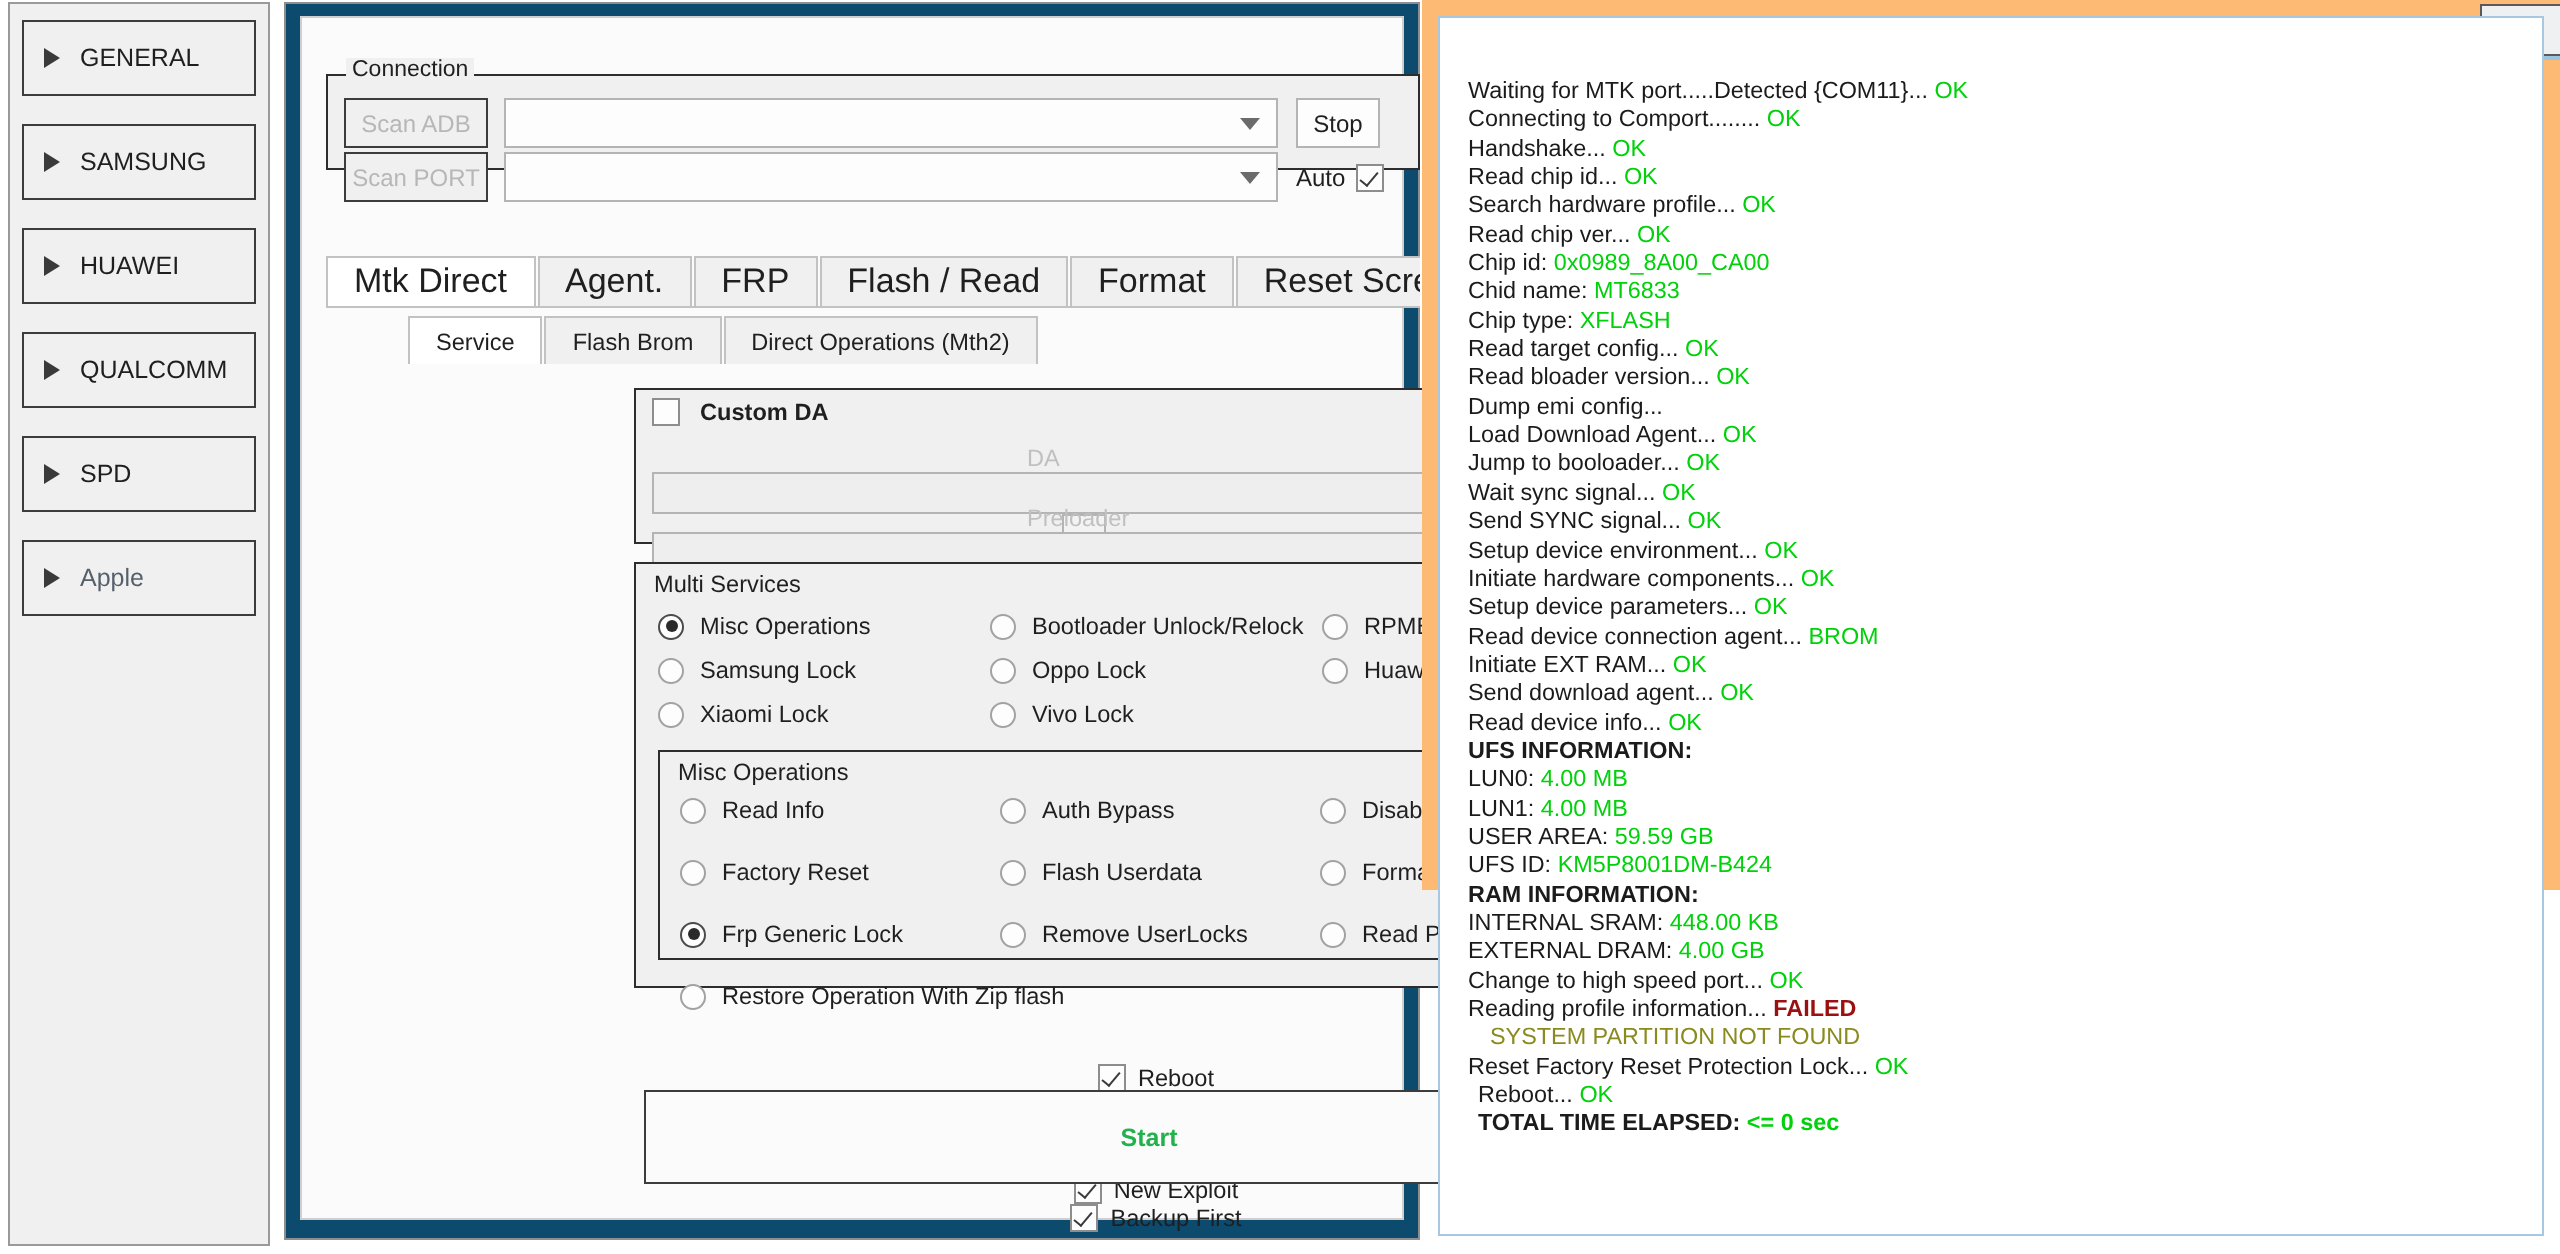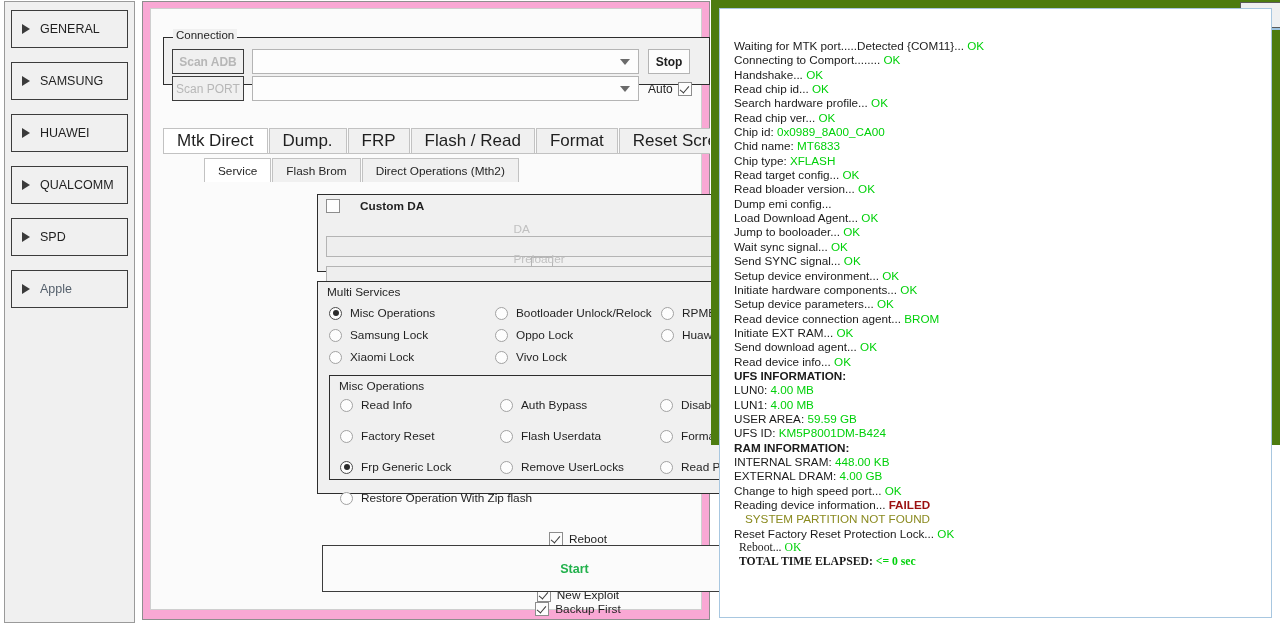--- a/index.html
+++ b/index.html
@@ -52,21 +52,21 @@
     border-left: 8px solid #3a3a3a;
     margin-right: 10px;
     flex: none;
   }
 
   
   .center {
     position: absolute;
     left: 142px; top: 1px;
     width: 568px; height: 619px;
-    background: #f9a8d4;
+    background: #0c4a6e;
     border: 1px solid #8e8e8e;
     box-sizing: border-box;
   }
   .center-inner {
     position: absolute;
     left: 7px; top: 6px;
     width: 552px; height: 602px;
     background: #fbfbfb;
     border: 1px solid #cfcfcf;
     box-sizing: border-box;
@@ -81,21 +81,21 @@
   }
 
   
   .connection {
     position: absolute;
     left: 12px; top: 28px;
     width: 547px; height: 48px;
   }
   .conn-title { position:absolute; top:-9px; left:9px; font-size:11.5px; color:#1f1f1f; background:#f0f0f0; padding:0 3px; }
   .conn-row { position:absolute; left:8px; display:flex; align-items:center; }
-  .conn-row.r1 { top: 11px; font-weight: bold; }
+  .conn-row.r1 { top: 11px; }
   .conn-row.r2 { top: 38px; }
   .btn-scan {
     width: 72px; height: 25px;
     background: #f0f0f0;
     border: 1.6px solid #3c3c3c;
     box-sizing: border-box;
     font-size: 12px;
     color: #b7b7b7;
     display: flex; align-items: center; justify-content: center;
     cursor: default;
@@ -202,21 +202,21 @@
   .subtab.active { background: #ffffff; }
 
   
   .dabox {
     position: absolute;
     left: 166px; top: 185px;
     width: 518px; height: 78px;
   }
   .cda-head {
     position:absolute; left:8px; top:4px;
-    display:flex; align-items:center; gap:20px;
+    display:flex; align-items:center; gap:10px;
     font-size:11.8px; color:#1f1f1f; font-weight:600;
   }
   .cda-row {
     position:absolute; left:8px;
     display:flex; align-items:center;flex-direction:column;
   }
   .cda-row.r1 { top: 27px; }
   .cda-row.r2 { top: 57px; }
   .cda-label {
     width: 49px;
@@ -326,21 +326,21 @@
     color: #22b14c;
     font-weight: 600;
     cursor: pointer;
   }
 
   
   .rightwrap {
     position: absolute;
     left: 711px; top: 0px;
     width: 569px; height: 445px;
-    background: #4d7c0f;
+    background: #fdba74;
   }
   .rh-bar {
     position: absolute;
     left: 529px; top: 2px;
     width: 210px; height: 26px;
     background: #eff0f1;
     border: 1px solid #5a5a5a;
     box-sizing: border-box;
   }
   .rh-under {
@@ -366,21 +366,21 @@
     line-height: 14.35px;
     color: #1b1b1b;
     white-space: nowrap;
   }
   .logline { white-space: nowrap; }
   .g { color: #00d10a; }
   .bold { font-weight: 700; }
   .olive { color: #8a8a1f; }
   .red { color: #9b1010; font-weight:700; }
   .ind { padding-left: 11px; }
-  .ind2 { padding-left: 5px; font-family: Liberation Serif, serif; }
+  .ind2 { padding-left: 5px; }
 </style>
 </head>
 <body>
 
 <div class="app">
 
   <div class="sidebar">
     <div id="sidebar-items">
         <div class="side-item">
           <span class="side-arrow"></span>
@@ -430,21 +430,21 @@
           </div>
           <div class="auto-wrap">
             <span>Auto</span>
             <span class="chk on"></span>
           </div>
         </div>
       </div>
 
       <div class="tabrow" id="tabrow">
           <div class="tab active">Mtk Direct</div>
-          <div class="tab">Dump.</div>
+          <div class="tab">Agent.</div>
           <div class="tab">FRP</div>
           <div class="tab">Flash / Read</div>
           <div class="tab">Format</div>
           <div class="tab">Reset ScreenLock</div>
           <div class="tab">IMEI</div>
           <div class="tab">M</div>
         </div>
 
       <div class="subtabrow" id="subtabrow">
           <div class="subtab active">Service</div>
@@ -621,21 +621,21 @@
           <div class="logline"><span>Read device info... </span><span class="g">OK</span></div>
           <div class="logline"><span class="bold">UFS INFORMATION:</span></div>
           <div class="logline"><span>LUN0: </span><span class="g">4.00 MB</span></div>
           <div class="logline"><span>LUN1: </span><span class="g">4.00 MB</span></div>
           <div class="logline"><span>USER AREA: </span><span class="g">59.59 GB</span></div>
           <div class="logline"><span>UFS ID: </span><span class="g">KM5P8001DM-B424</span></div>
           <div class="logline"><span class="bold">RAM INFORMATION:</span></div>
           <div class="logline"><span>INTERNAL SRAM: </span><span class="g">448.00 KB</span></div>
           <div class="logline"><span>EXTERNAL DRAM: </span><span class="g">4.00 GB</span></div>
           <div class="logline"><span>Change to high speed port... </span><span class="g">OK</span></div>
-          <div class="logline"><span>Reading device information... </span><span class="red">FAILED</span></div>
+          <div class="logline"><span>Reading profile information... </span><span class="red">FAILED</span></div>
           <div class="logline ind"><span class="olive">SYSTEM PARTITION NOT FOUND</span></div>
           <div class="logline"><span>Reset Factory Reset Protection Lock... </span><span class="g">OK</span></div>
           <div class="logline ind2"><span>Reboot... </span><span class="g">OK</span></div>
           <div class="logline ind2"><span class="bold">TOTAL TIME ELAPSED: </span><span class="g bold">&lt;= 0 sec</span></div>
         </div>
     </div>
   </div>
 
 </div>
 

